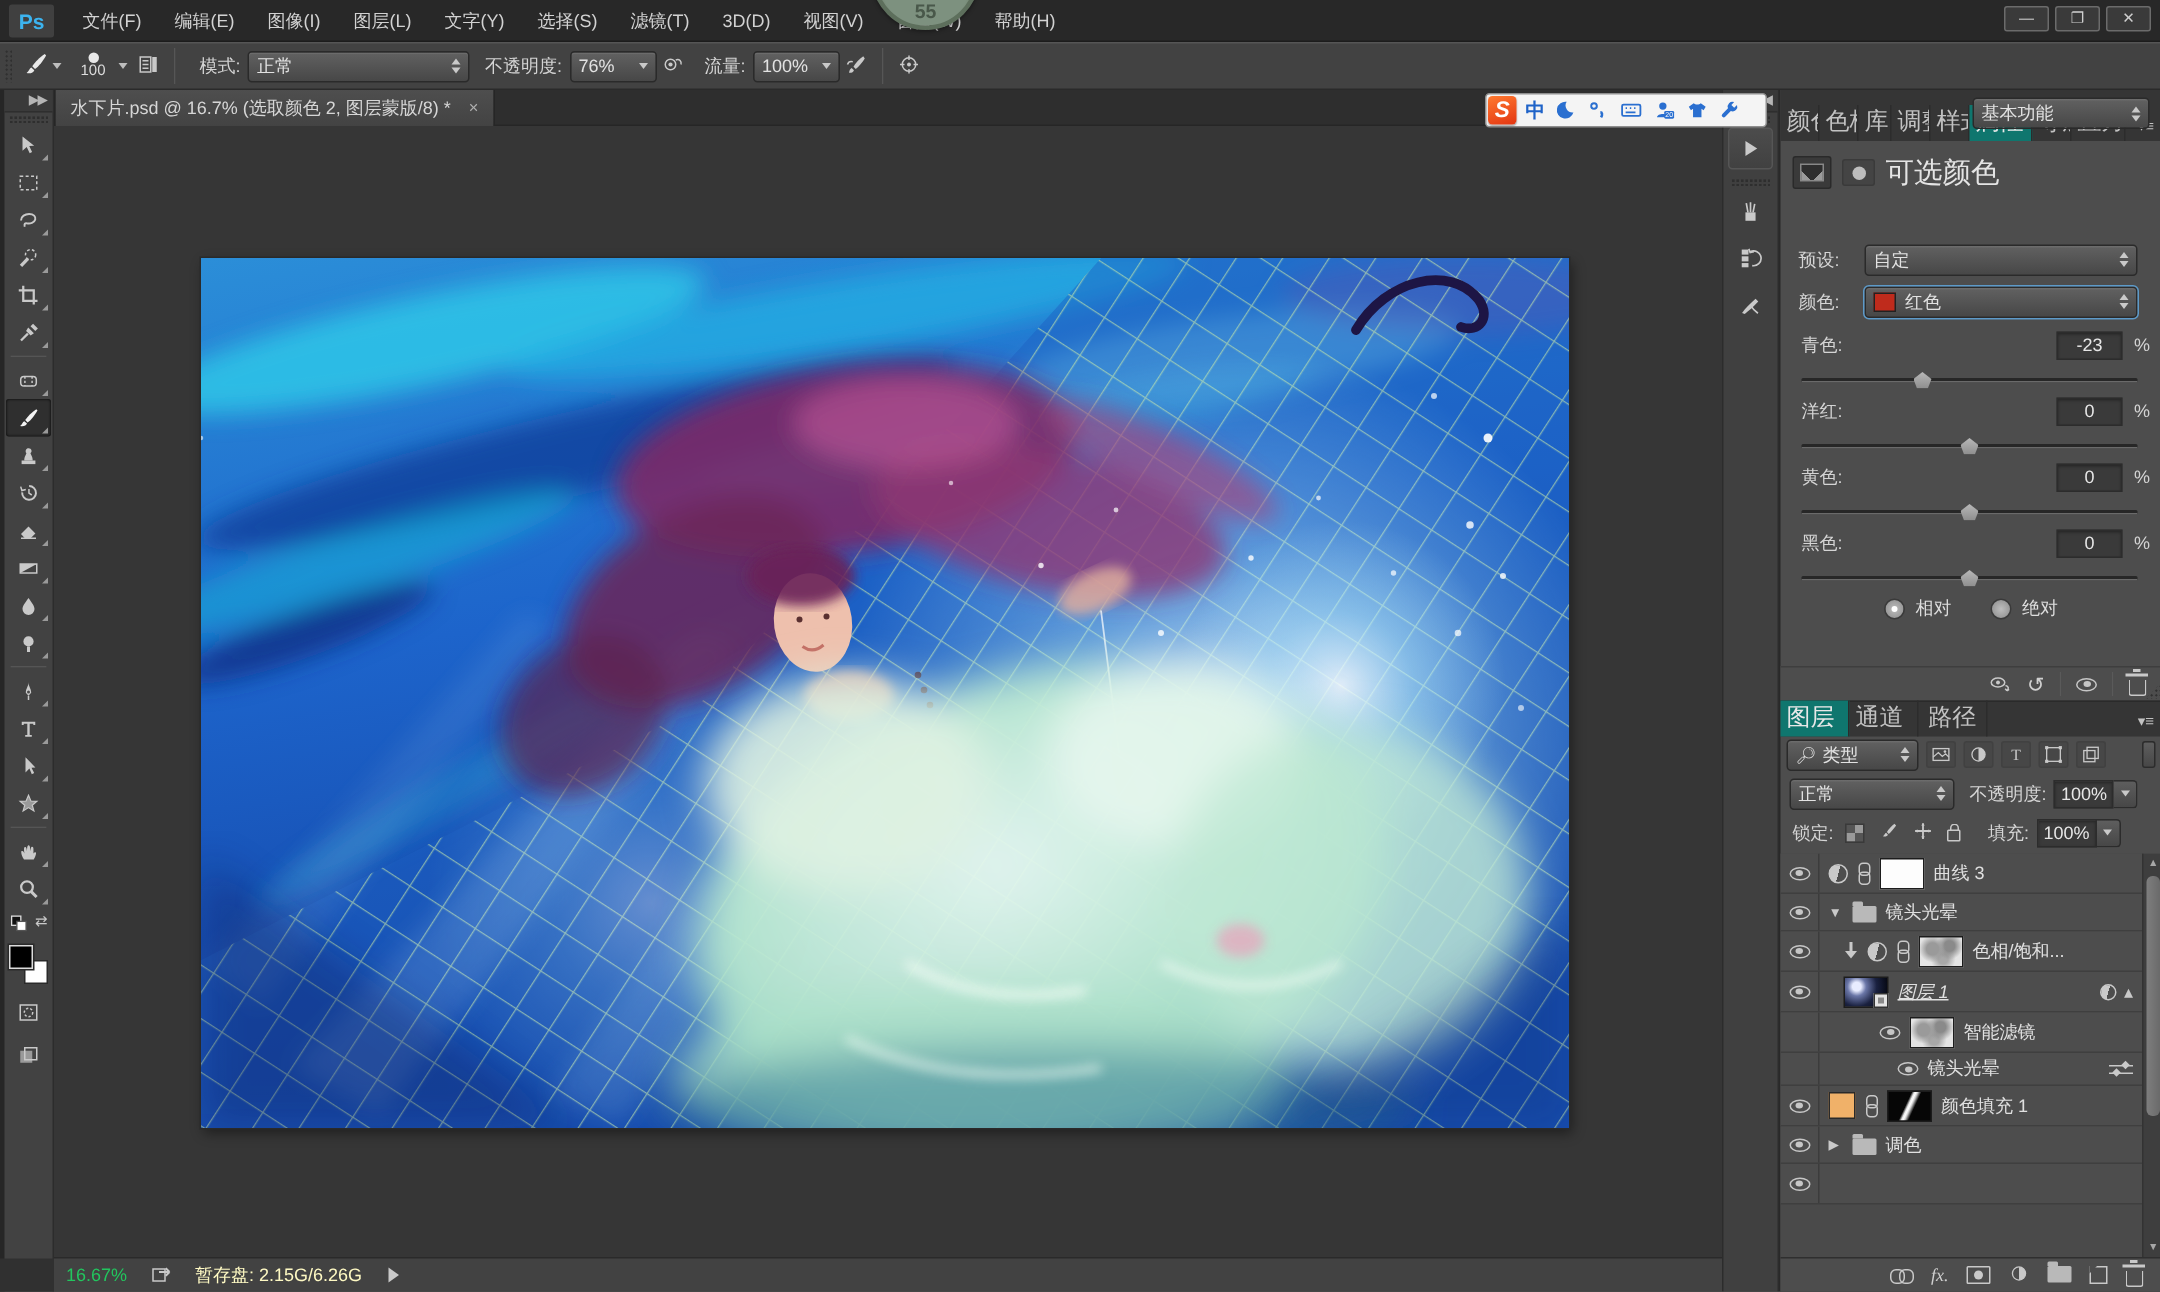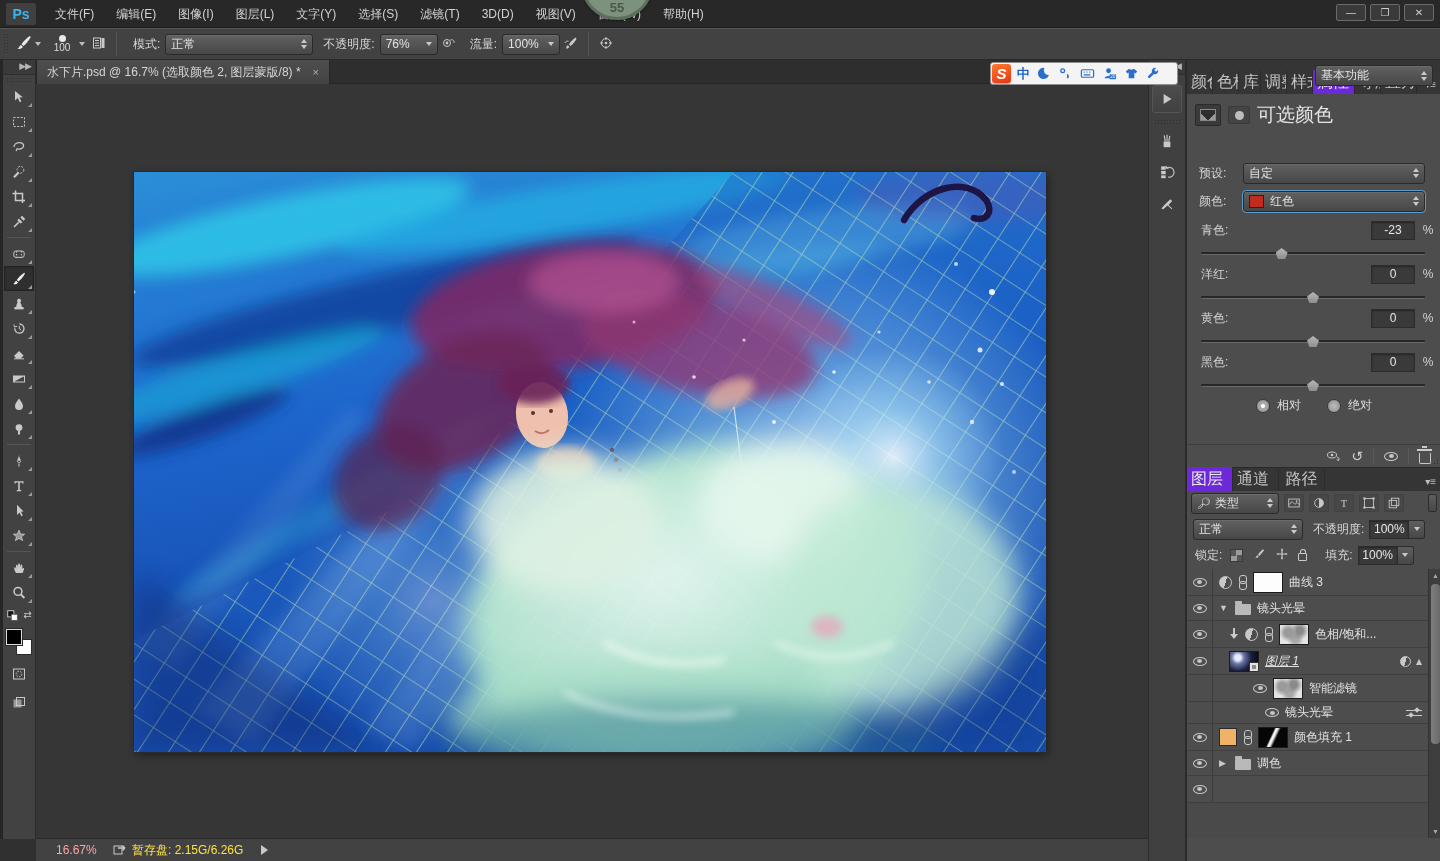--- a/index.html
+++ b/index.html
@@ -95,21 +95,21 @@
     border:1px solid #565656; border-radius:3px; background:linear-gradient(#4c4c4c,#414141); }
   .ds-btn.flat { border-color:transparent; background:none; }
 
   
   .dock { position:absolute; left:1186px; top:60px; width:254px; height:801px; background:#4d4d4d;
     border-left:1px solid #292929; }
   .ptabs { position:absolute; left:0; top:0; width:254px; height:34px; background:#353535; display:flex;
     align-items:flex-end; }
   .ptab { height:24px; line-height:24px; overflow:hidden; white-space:nowrap; padding:0 4px;
     color:#c2c2c2; border-right:1px solid #2c2c2c; font-size:16px; }
-  .ptab.active { background:#6d28d9; color:#e8e8e8; }
+  .ptab.active { background:#0f766e; color:#e8e8e8; }
   .pmenu { margin-left:auto; color:#c2c2c2; font-size:10px; padding:0 5px 4px 0; }
 
   .props { position:absolute; left:0; top:34px; width:254px; height:373px; }
   .phead { position:absolute; left:8px; top:8px; display:flex; align-items:center; gap:7px; }
   .maskbtn { width:26px; height:22px; border:1px solid #2a2a2a; border-radius:2px; background:#3a3a3a;
     display:flex; align-items:center; justify-content:center; }
   .maskbtn .mi { width:16px; height:12px; background:
     linear-gradient(45deg,#9a9a9a 25%,transparent 25.5%),
     linear-gradient(-45deg,#9a9a9a 25%,transparent 25.5%),
     linear-gradient(135deg,transparent 74.5%,#9a9a9a 75%),
@@ -238,22 +238,22 @@
   .i-linkh { position:relative; width:15px; height:9px; }
   .i-linkh::before, .i-linkh::after { content:''; position:absolute; top:0; width:8px; height:8px;
     border:1.5px solid #c9c9c9; border-radius:4px; }
   .i-linkh::before { left:0; } .i-linkh::after { left:6px; }
   .i-reset { color:#cfcfcf; font-size:14px; line-height:12px; }
 
   
   .statusbar { position:absolute; left:36px; top:838px; width:1112px; height:23px; background:#424242;
     border-top:1px solid #2a2a2a; display:flex; align-items:center; }
   .statusleft { position:absolute; left:-36px; top:0; width:36px; height:23px; background:#303030; }
-  .zoombox { margin-left:20px; width:56px; color:#fca5a5; }
-  .scratchwrap { margin-left:4px; display:flex; align-items:center; gap:8px; color:#fde047; }
+  .zoombox { margin-left:8px; width:56px; color:#22c55e; }
+  .scratchwrap { margin-left:14px; display:flex; align-items:center; gap:8px; color:#fef9c3; }
   .playtri { width:0; height:0; border-top:5px solid transparent; border-bottom:5px solid transparent;
     border-left:7px solid #c9c9c9; margin-left:18px; }
 </style>
 </head>
 <body>
 
 <div id="app">
 
   <div class="menubar">
     <div class="ps-logo">Ps</div>
@@ -1044,20 +1044,32 @@
             <span class="lname">调色</span>
           </div>
         </div>
         <div class="lrow2" style="height: 27px;">
           <div class="eyecell">
             <span class="i-eye"></span>
           </div>
         </div>
       </div>
 
+    <div class="lbottom" id="lbottom">
+        <span class="i-linkh"></span>
+        <span class="i-fx">fx.</span>
+        <span class="i-maskr"></span>
+        <span><svg width="14" height="14" viewBox="0 0 16 16">
+            <circle cx="8" cy="8" r="5" fill="none" stroke="#c9c9c9"></circle>
+            <path d="M8 3 A5 5 0 0 1 8 13 Z" fill="#c9c9c9"></path>
+          </svg></span>
+        <span><span class="folder" style="display: inline-block;"></span></span>
+        <span class="i-newl"></span>
+        <span class="i-trash"></span>
+      </div>
   </div>
 
   <div class="statusbar">
     <div class="statusleft"></div>
     <div class="zoombox">16.67%</div>
     <span id="ico-flow"><svg width="16" height="16" viewBox="0 0 16 16">
           <rect x="2" y="5" width="8" height="8" fill="none" stroke="#c9c9c9"></rect>
           <path d="M6 9 H13 M13 9 L10.5 6.5 M13 9 L10.5 11.5" stroke="#c9c9c9" fill="none" stroke-width="1.4" transform="translate(0,-2)"></path>
         </svg></span>
     <div class="scratchwrap">

